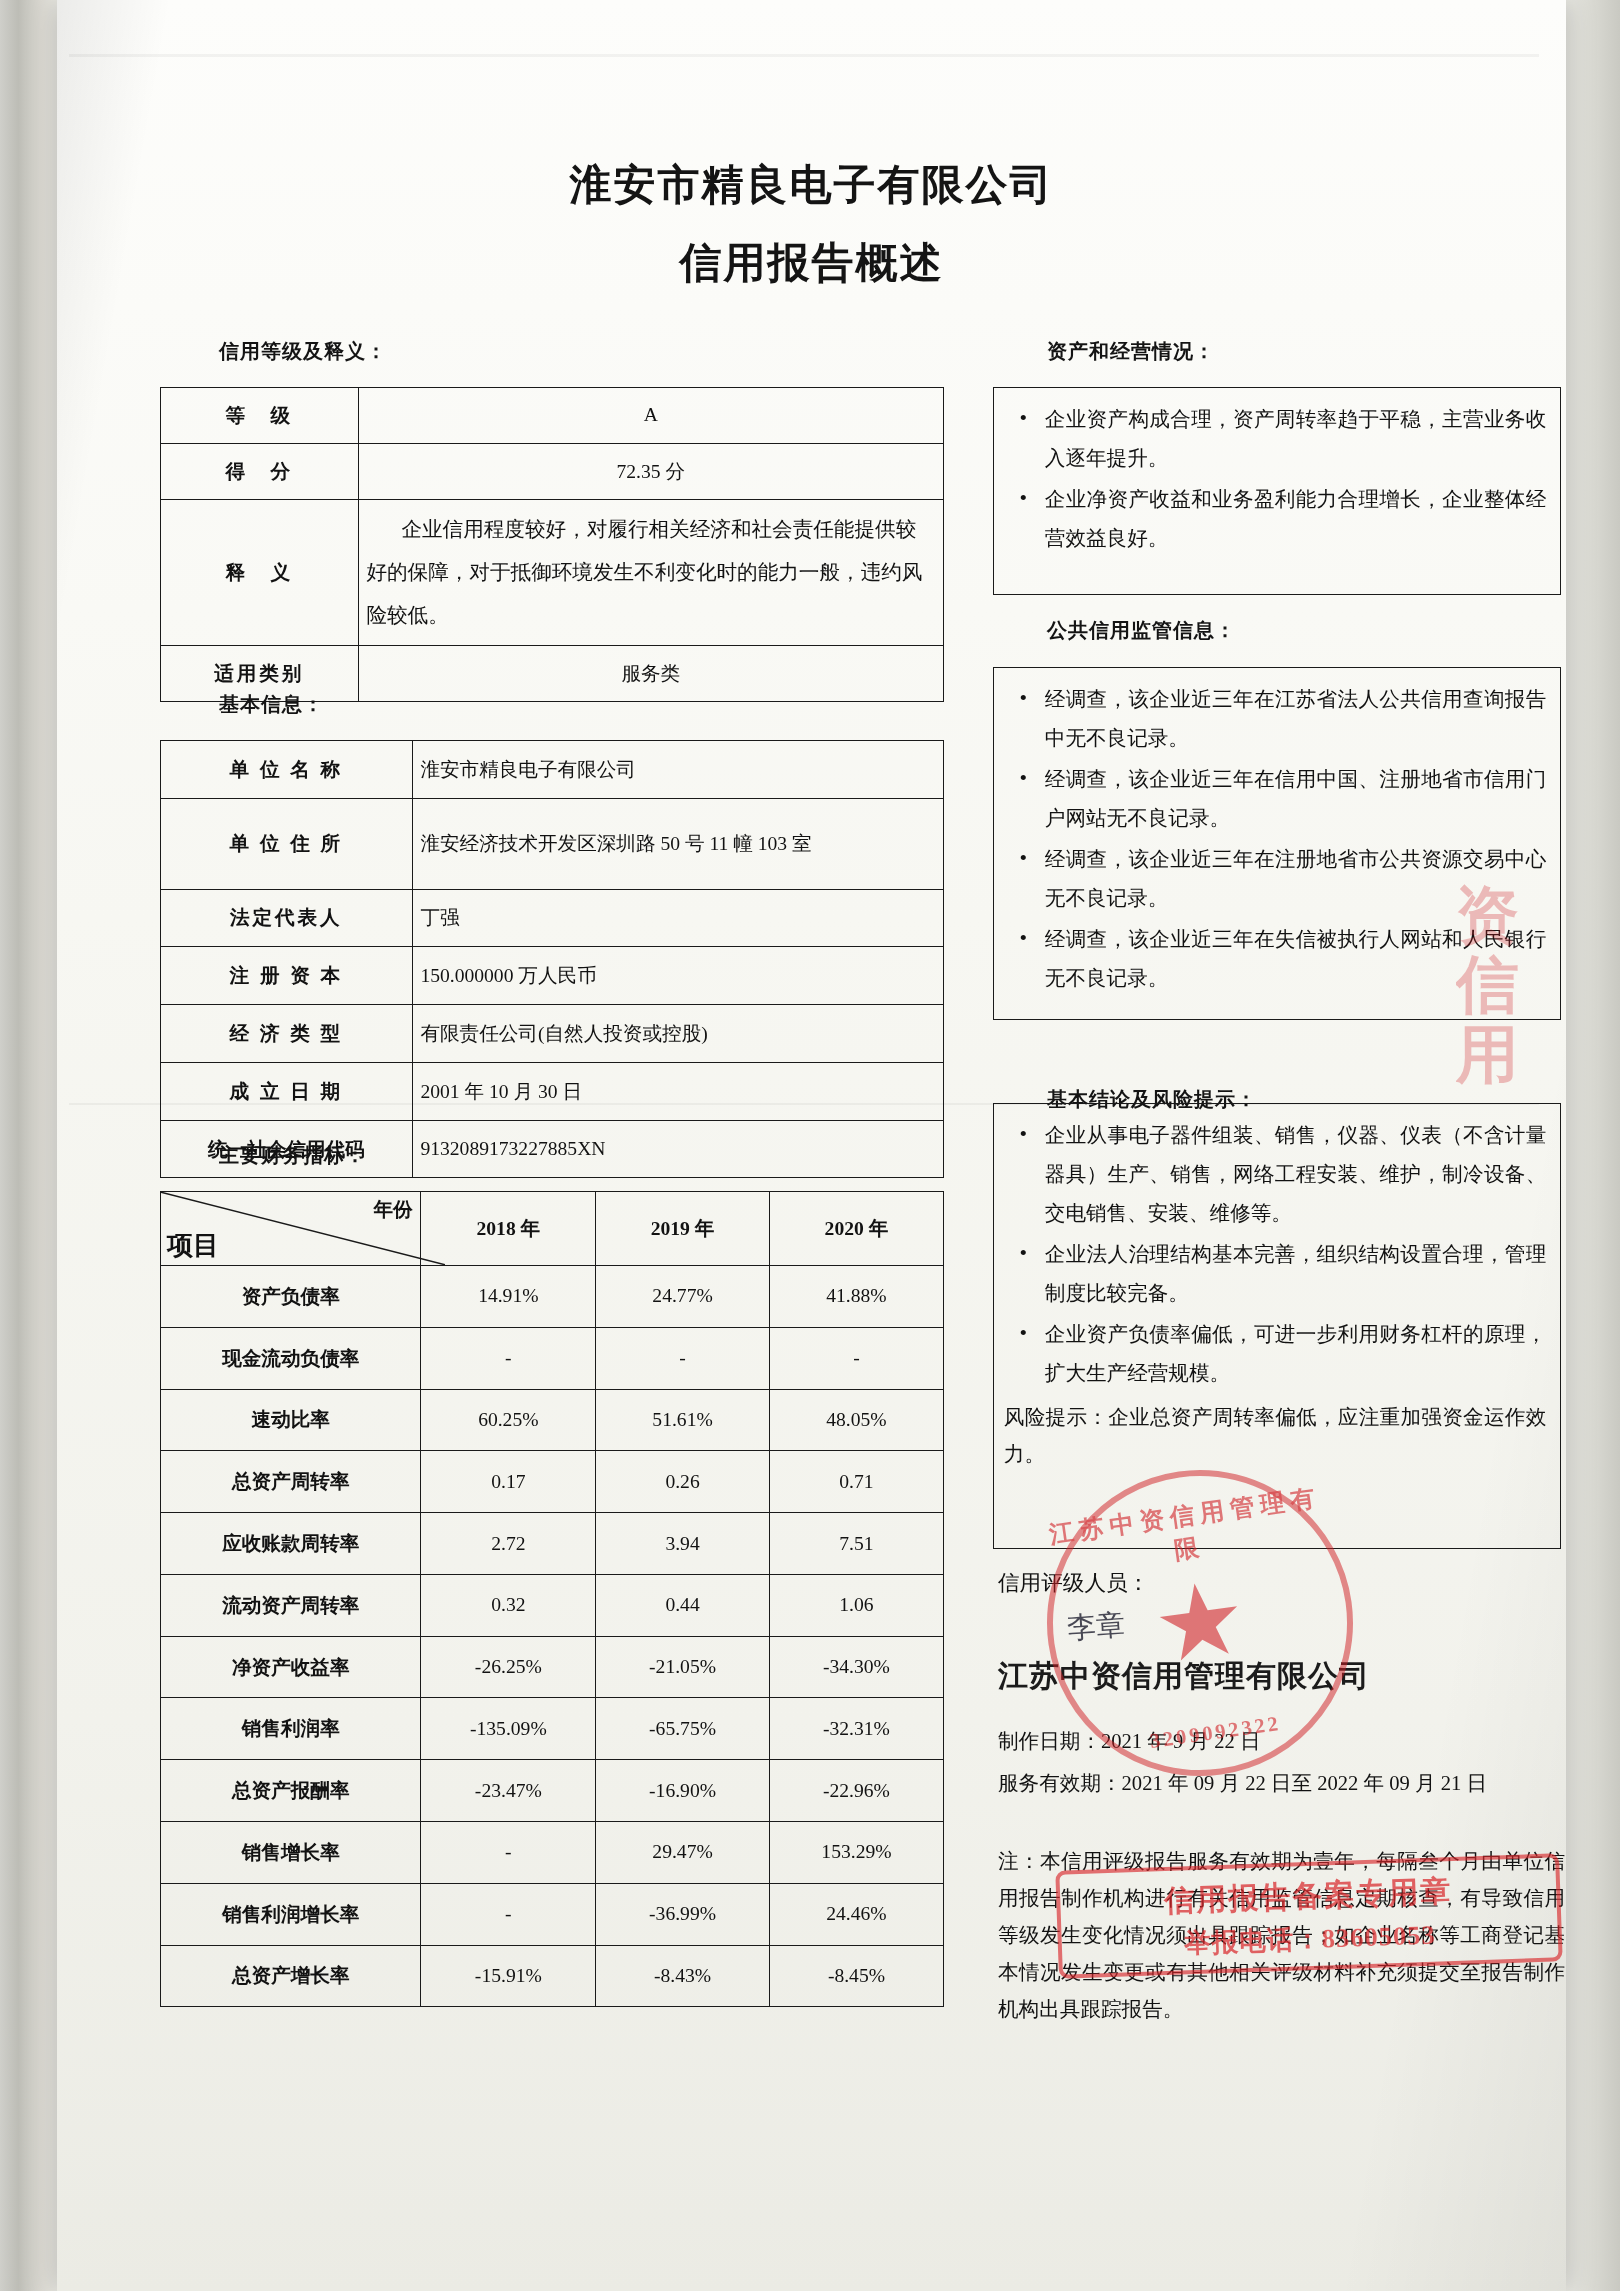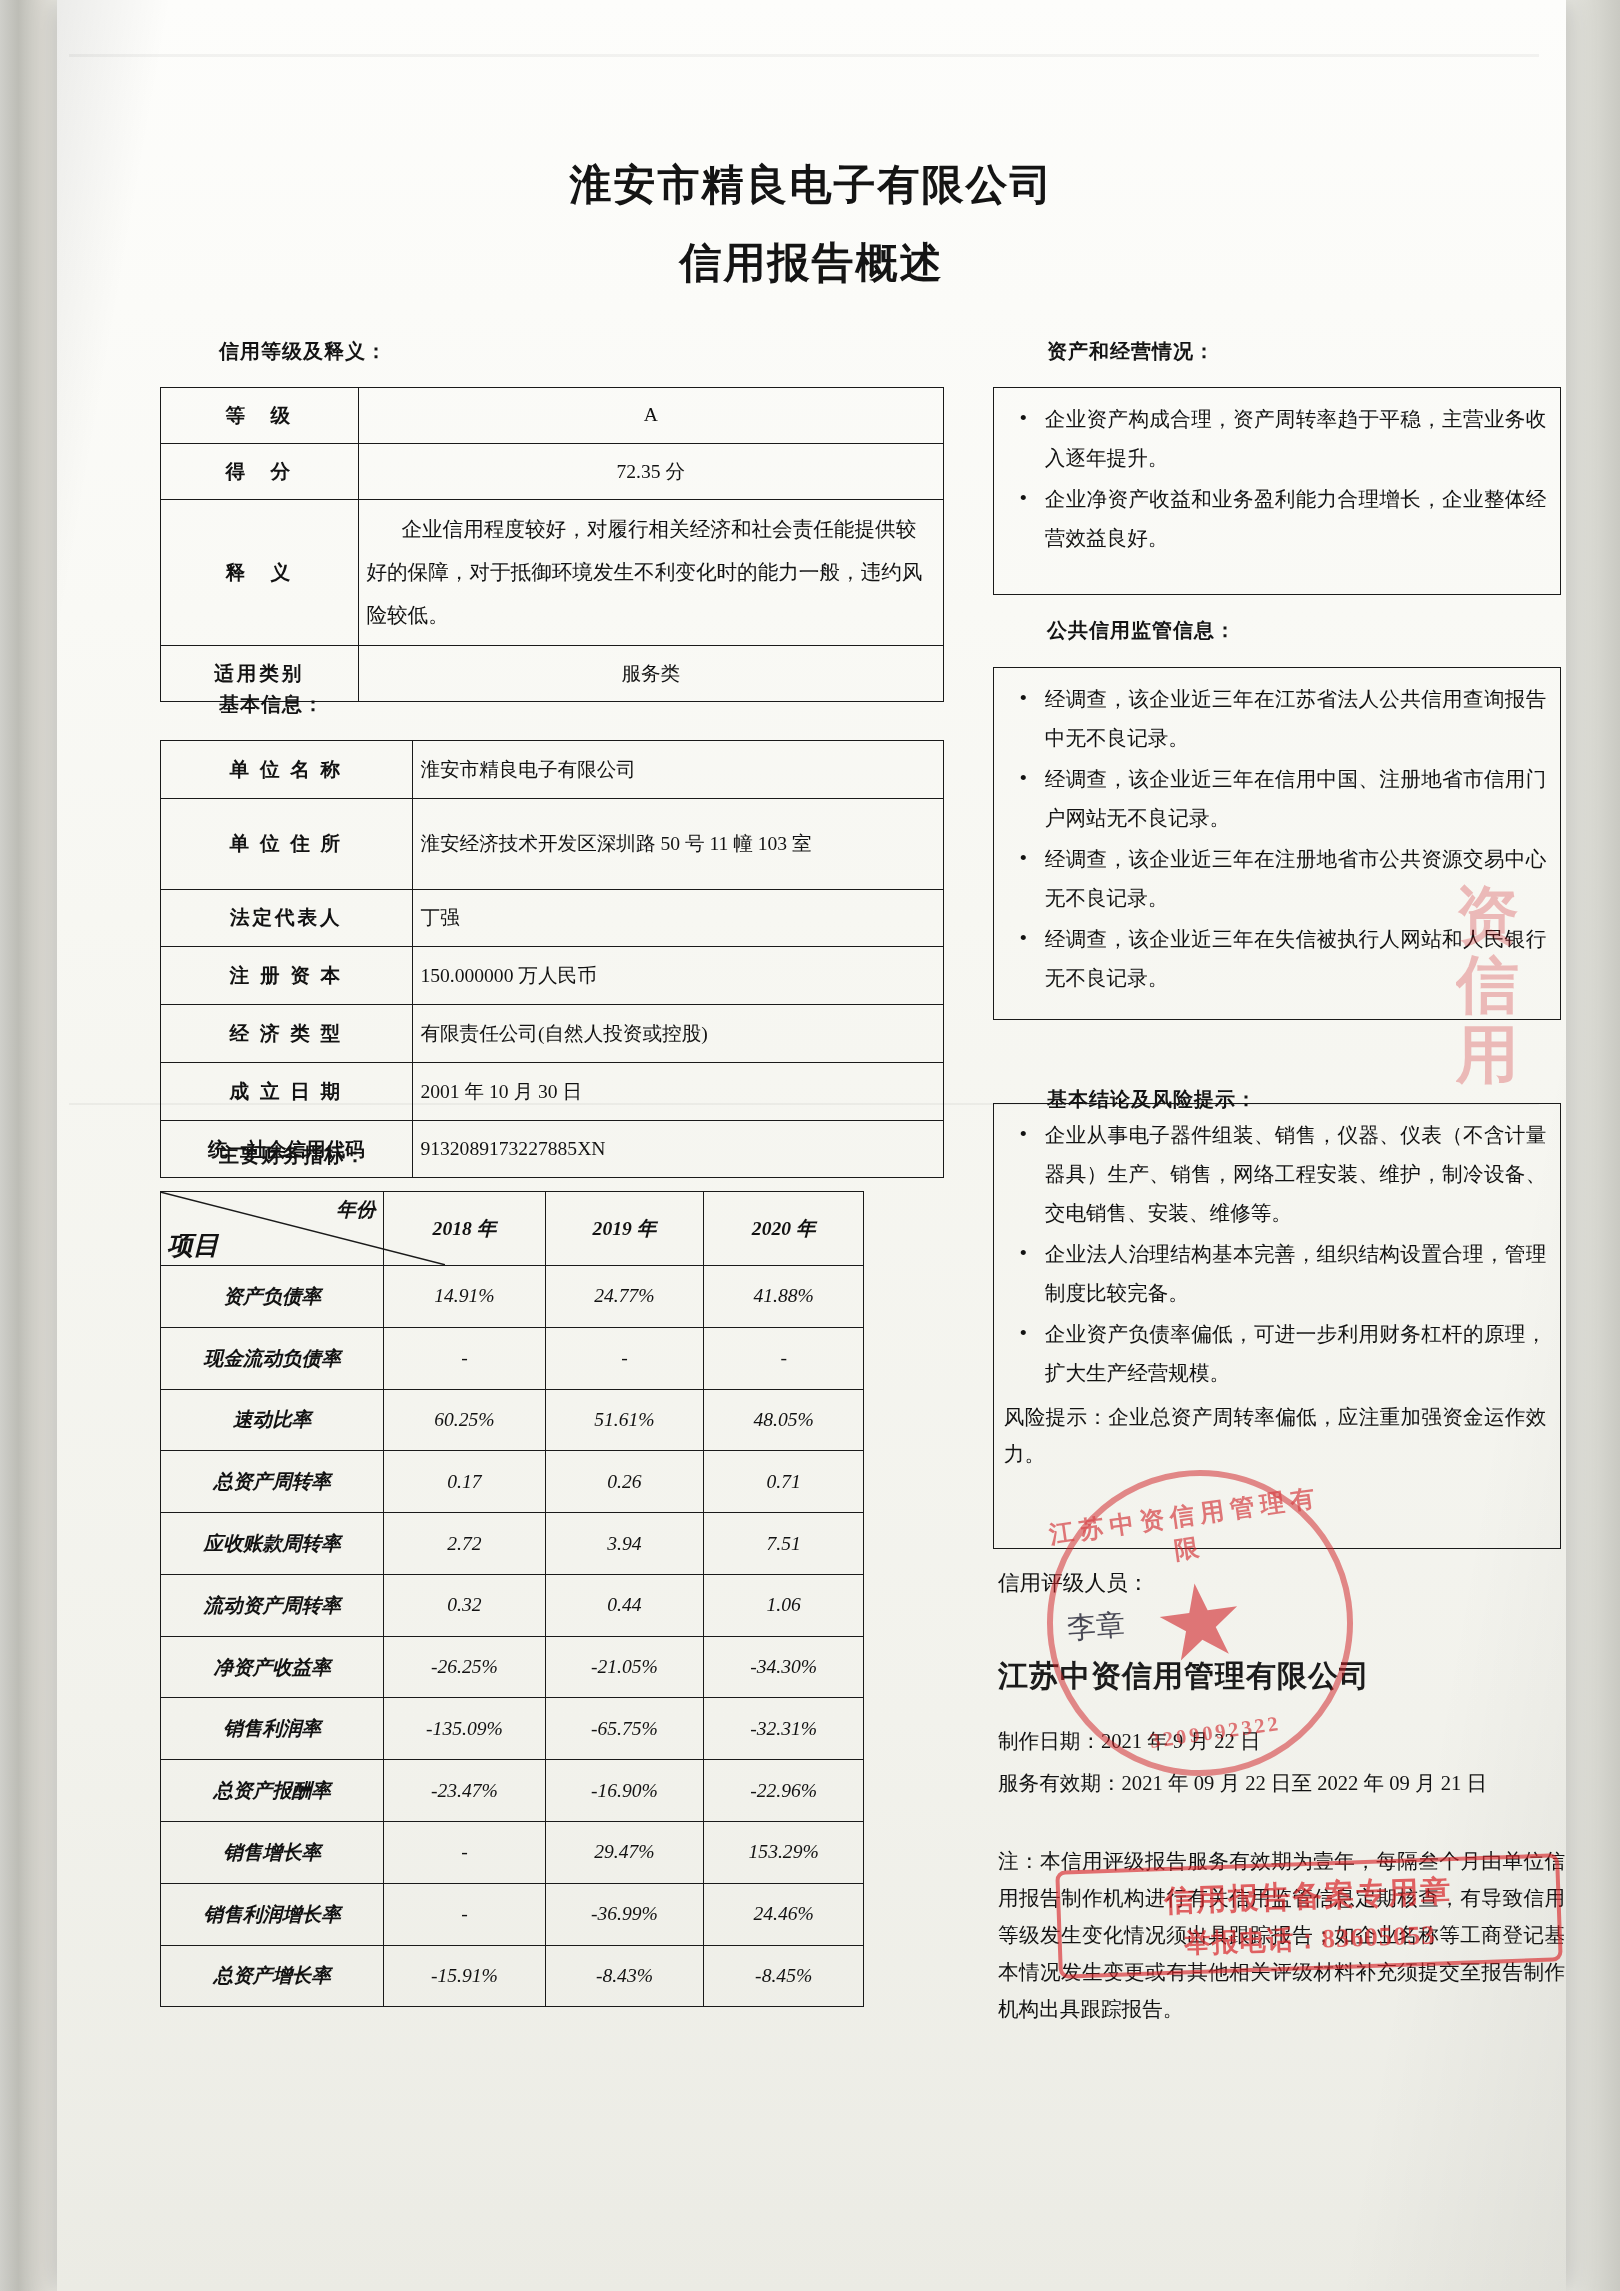--- a/index.html
+++ b/index.html
@@ -333,21 +333,21 @@
       </tr>
       <tr>
         <td class="lbl" style="height:43px; letter-spacing:0;">统一社会信用代码</td>
         <td class="l">9132089173227885XN</td>
       </tr>
     </tbody>
       </table>
 
     <div class="sec-title" style="left:162px; top:1142px;">主要财务指标：</div>
 
-    <table class="tbl" style="left:103px; top:1191px; width:704px;font-style:italic;">
+    <table class="tbl" style="left:103px; top:1191px; width:784px;">
       <tbody>
           <tr>
         <td style="width:284px; padding:0;">
           <div class="diag">
             <svg width="284" height="73" viewBox="0 0 290 74">
               <line x1="0" y1="0" x2="290" y2="74" stroke="#1a1a1a" stroke-width="1.6"></line>
             </svg>
             <span class="yr">年份</span>
             <span class="it">项目</span>
           </div>

